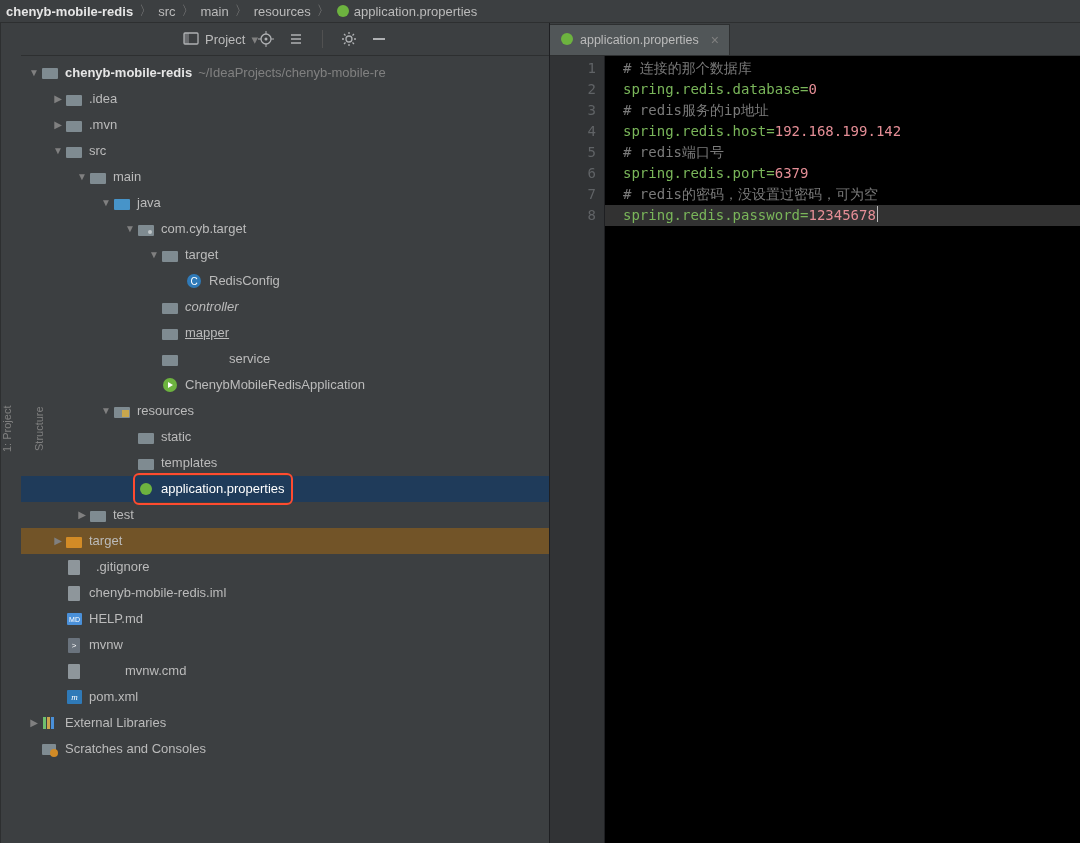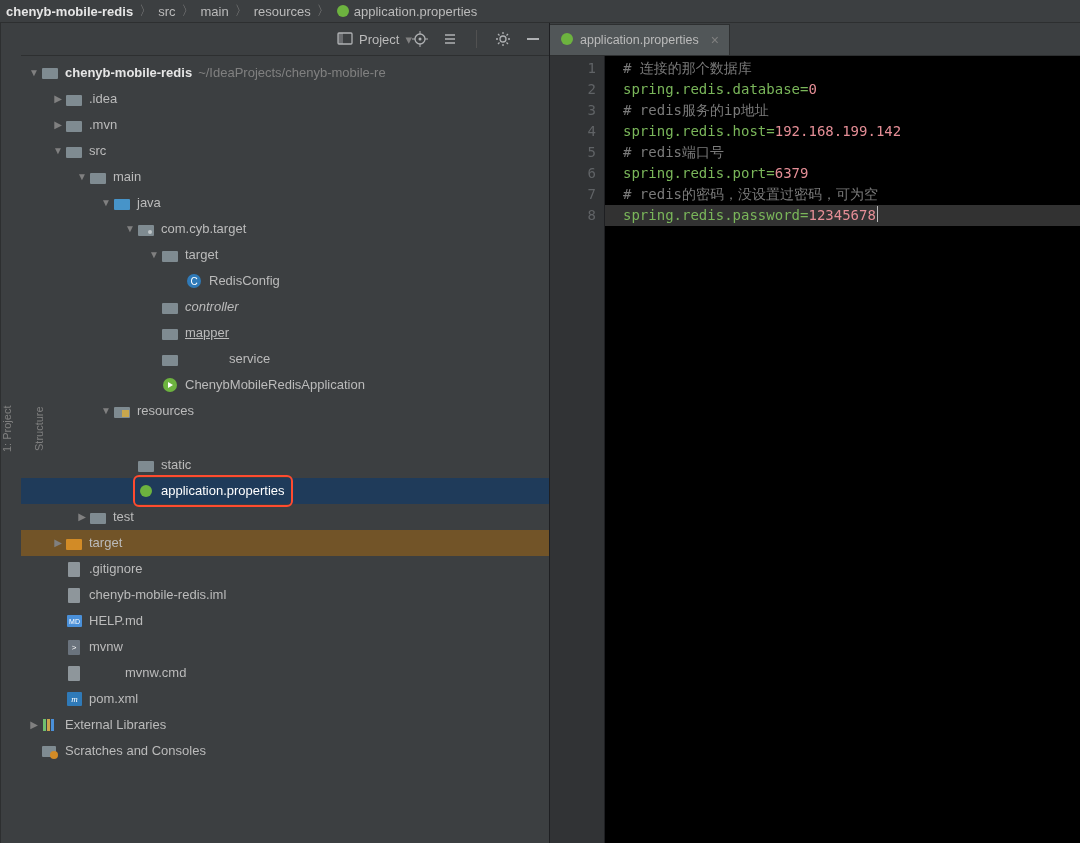--- a/index.html
+++ b/index.html
@@ -29,21 +29,21 @@
   .crumbs .seg{display:flex;align-items:center;gap:4px;}
   .crumbs .sep{color:var(--muted);}
   .crumbs .ico{width:14px;height:14px;}
   
   .layout{display:flex;height:calc(100% - 22px);}
   .left-rail{width:20px;background:var(--bg);border-right:1px solid var(--border);
     display:flex;flex-direction:column;align-items:center;gap:20px;padding-top:10px;
     writing-mode:vertical-rl;transform:rotate(180deg);color:var(--muted);font-size:11px;}
   .project-pane{width:528px;display:flex;flex-direction:column;border-right:1px solid #1e1f22;background:var(--panel);}
   .project-header{height:32px;border-bottom:1px solid var(--border);
-    display:flex;align-items:center;padding:0 8px;justify-content:flex-end;}
+    display:flex;align-items:center;padding:0 8px;justify-content:center;}
   .project-header .left{display:flex;align-items:center;gap:6px;}
   .project-header .right{display:flex;align-items:center;gap:14px;}
   .hdr-icon{width:16px;height:16px;display:flex;align-items:center;justify-content:center;fill:#afb1b3;}
   .hdr-icon svg{display:block;}
   .tree{flex:1;overflow:auto;padding:4px 0;user-select:none;line-height:26px;}
   .node{display:flex;align-items:center;height:26px;white-space:nowrap;}
   .node .chev{width:14px;text-align:center;color:var(--muted);font-size:10px;}
   .node .ico{width:18px;height:18px;margin-right:6px;display:inline-flex;align-items:center;justify-content:center;}
   .node.sel{background:var(--sel);}
   .node.target{background:var(--target-row);}
@@ -289,27 +289,35 @@
       <div class="node" style="padding-left:78px;">
         <span class="chev">▼</span>
         <span class="ico">
             <svg width="16" height="13">
               <rect x="0" y="2" width="16" height="11" rx="1" fill="#7f8b91"></rect>
               <rect x="8" y="5" width="7" height="7" fill="#c9a74d"></rect>
             </svg>
           </span>
         <span class="label">resources</span>
       </div>
-      <div class="node" style="padding-left:116px;margin-top:28px;">
+      <div class="node" style="padding-left:116px;">
         <span class="ico folder">
             <svg width="16" height="13">
               <rect x="0" y="2" width="16" height="11" rx="1"></rect>
             </svg>
           </span>
         <span class="label">static</span>
+      </div>
+      <div class="node" style="padding-left:116px;">
+        <span class="ico folder">
+            <svg width="16" height="13">
+              <rect x="0" y="2" width="16" height="11" rx="1"></rect>
+            </svg>
+          </span>
+        <span class="label">templates</span>
       </div>
 
       <div class="node sel" style="padding-left:112px;">
         <span class="red-ring">
           <span class="ico">
               <svg width="16" height="16">
                 <circle cx="8" cy="8" r="6" fill="#6db33f"></circle>
               </svg>
             </span>
           <span class="label" style="color:#fff;">application.properties</span>
@@ -329,21 +337,21 @@
       <div class="node target" style="padding-left:30px;">
         <span class="chev">▶</span>
         <span class="ico folder-orange">
             <svg width="16" height="13">
               <rect x="0" y="2" width="16" height="11" rx="1"></rect>
             </svg>
           </span>
         <span class="label">target</span>
       </div>
 
-      <div class="node" style="padding-left:44px;">
+      <div class="node" style="padding-left:44px;gap:7px;">
         <span class="ico file-gray">
             <svg width="12" height="15">
               <rect width="12" height="15" rx="1" fill="#8e969b"></rect>
             </svg>
           </span>
         <span class="label">.gitignore</span>
       </div>
       <div class="node" style="padding-left:44px;">
         <span class="ico file-gray">
             <svg width="12" height="15">

